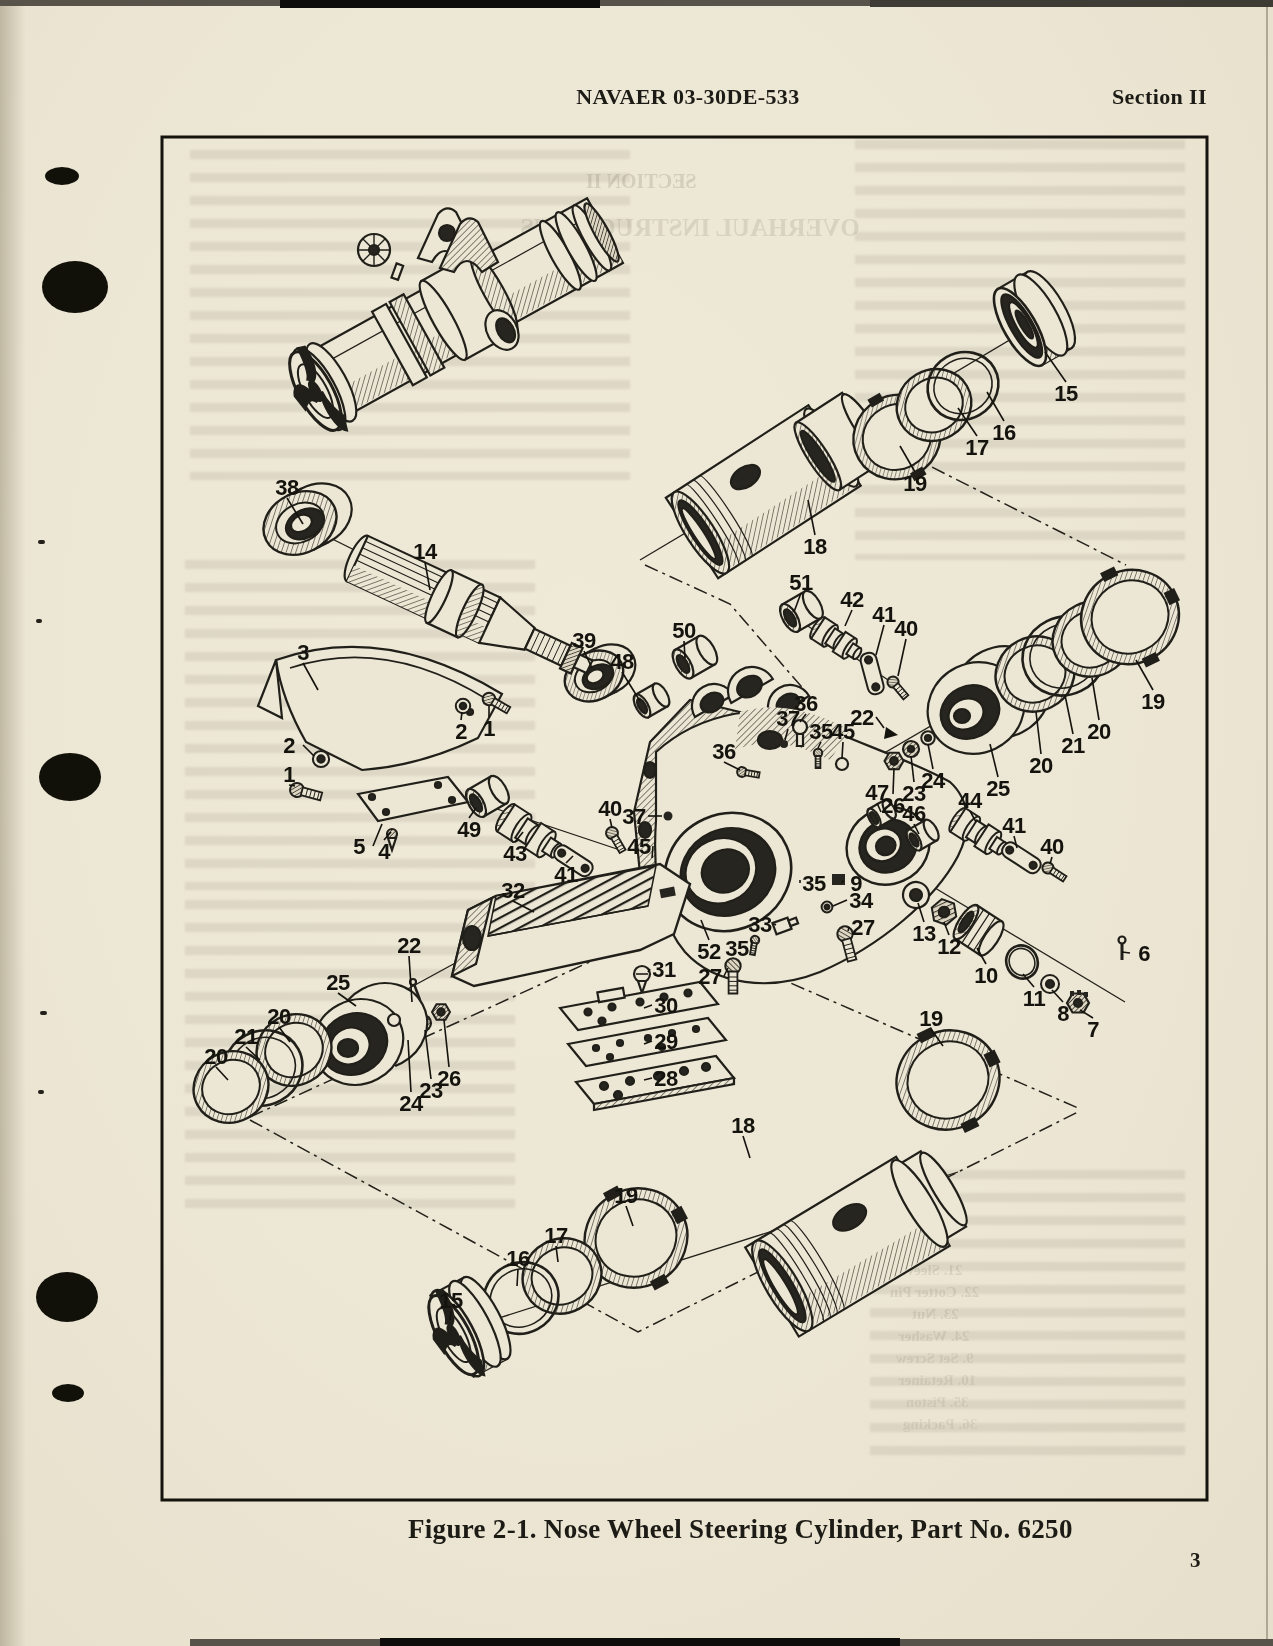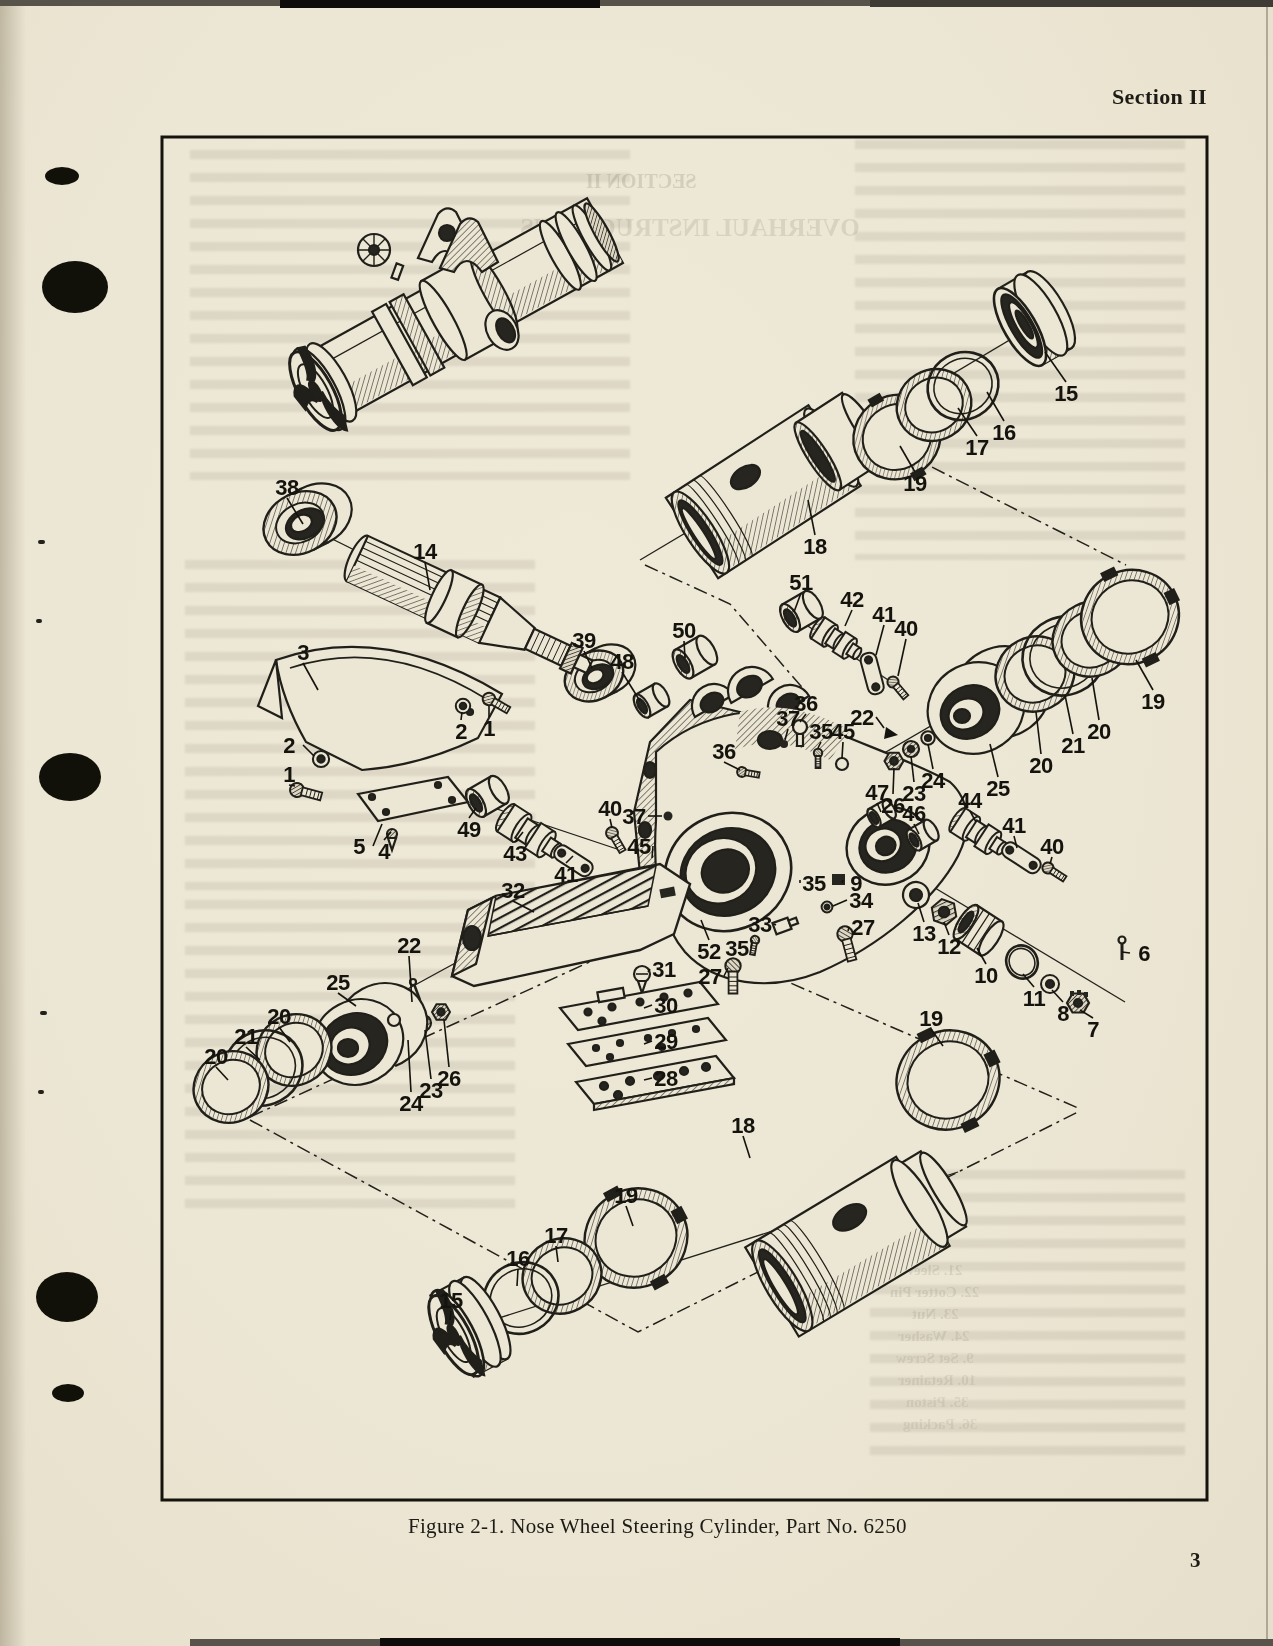--- a/index.html
+++ b/index.html
@@ -10,21 +10,21 @@
   .edgebar{position:absolute;z-index:6;}
   #left-shadow{position:absolute;left:0;top:0;width:26px;height:100%;z-index:5;
         background:linear-gradient(90deg, rgba(140,130,105,.45), rgba(140,130,105,0));}
   #right-edge-line{position:absolute;left:1266px;top:0;width:2px;height:100%;z-index:5;background:rgba(120,112,92,.5);}
   
   .bindmark{position:absolute;background:#111009;border-radius:50%;z-index:7;}
   .speck{position:absolute;background:#23211a;z-index:7;border-radius:2px;}
   
   .headtxt{position:absolute;z-index:4;font-weight:700;font-size:22px;letter-spacing:.4px;white-space:nowrap;}
   #caption{position:absolute;z-index:4;left:408px;top:1514px;width:600px;
-           font-weight:400;font-size:21px;letter-spacing:.3px;white-space:nowrap;}
+           font-weight:700;font-size:27px;letter-spacing:.3px;white-space:nowrap;}
   #folio{position:absolute;z-index:4;left:1190px;top:1548px;font-weight:700;font-size:21px;}
   
   .bleed{position:absolute;z-index:1;filter:blur(1px);
          background:repeating-linear-gradient(180deg, rgba(110,102,84,.12) 0 9px, rgba(110,102,84,0) 9px 23px);}
   .ghost{position:absolute;z-index:1;transform:scale(-1,1);filter:blur(.6px);color:#6f6857;
          font-family:"Liberation Serif",serif;font-weight:700;white-space:nowrap;}
   
   #fig{position:absolute;left:0;top:0;z-index:2;}
   #fig *{vector-effect:non-scaling-stroke;}
   .cnum{font-family:"Liberation Sans",sans-serif;font-weight:700;font-size:22px;fill:#14130d;
@@ -67,20 +67,21 @@
       <div class="ghost" style="left: 900px; top: 1262px; font-size: 15px; opacity: 0.15;">21. Sleeve</div>
       <div class="ghost" style="left: 890px; top: 1284px; font-size: 15px; opacity: 0.15;">22. Cotter Pin</div>
       <div class="ghost" style="left: 912px; top: 1306px; font-size: 15px; opacity: 0.15;">23. Nut</div>
       <div class="ghost" style="left: 898px; top: 1328px; font-size: 15px; opacity: 0.14;">24. Washer</div>
       <div class="ghost" style="left: 896px; top: 1350px; font-size: 15px; opacity: 0.13;">9. Set Screw</div>
       <div class="ghost" style="left: 898px; top: 1372px; font-size: 15px; opacity: 0.13;">10. Retainer</div>
       <div class="ghost" style="left: 906px; top: 1394px; font-size: 15px; opacity: 0.12;">35. Piston</div>
       <div class="ghost" style="left: 903px; top: 1416px; font-size: 15px; opacity: 0.12;">36. Packing</div>
     </div>
 
+  <div class="headtxt" style="left:488px;top:84px;width:400px;text-align:center;">NAVAER 03-30DE-533</div>
   <div class="headtxt" style="left:1007px;top:84px;width:200px;text-align:right;">Section II</div>
 
   <svg id="fig" width="1273" height="1646" viewBox="0 0 1273 1646">
     <defs>
       <pattern id="ht" width="4.6" height="4.6" patternUnits="userSpaceOnUse" patternTransform="rotate(45)">
         <rect width="4.6" height="4.6" fill="#ece6d4"></rect>
           <line x1="0" y1="0" x2="0" y2="4.6" stroke="#5b574c" stroke-width="1.5"></line>
       </pattern>
       <pattern id="htd" width="3.4" height="3.4" patternUnits="userSpaceOnUse" patternTransform="rotate(45)">
         <rect width="3.4" height="3.4" fill="#ddd6c2"></rect>

